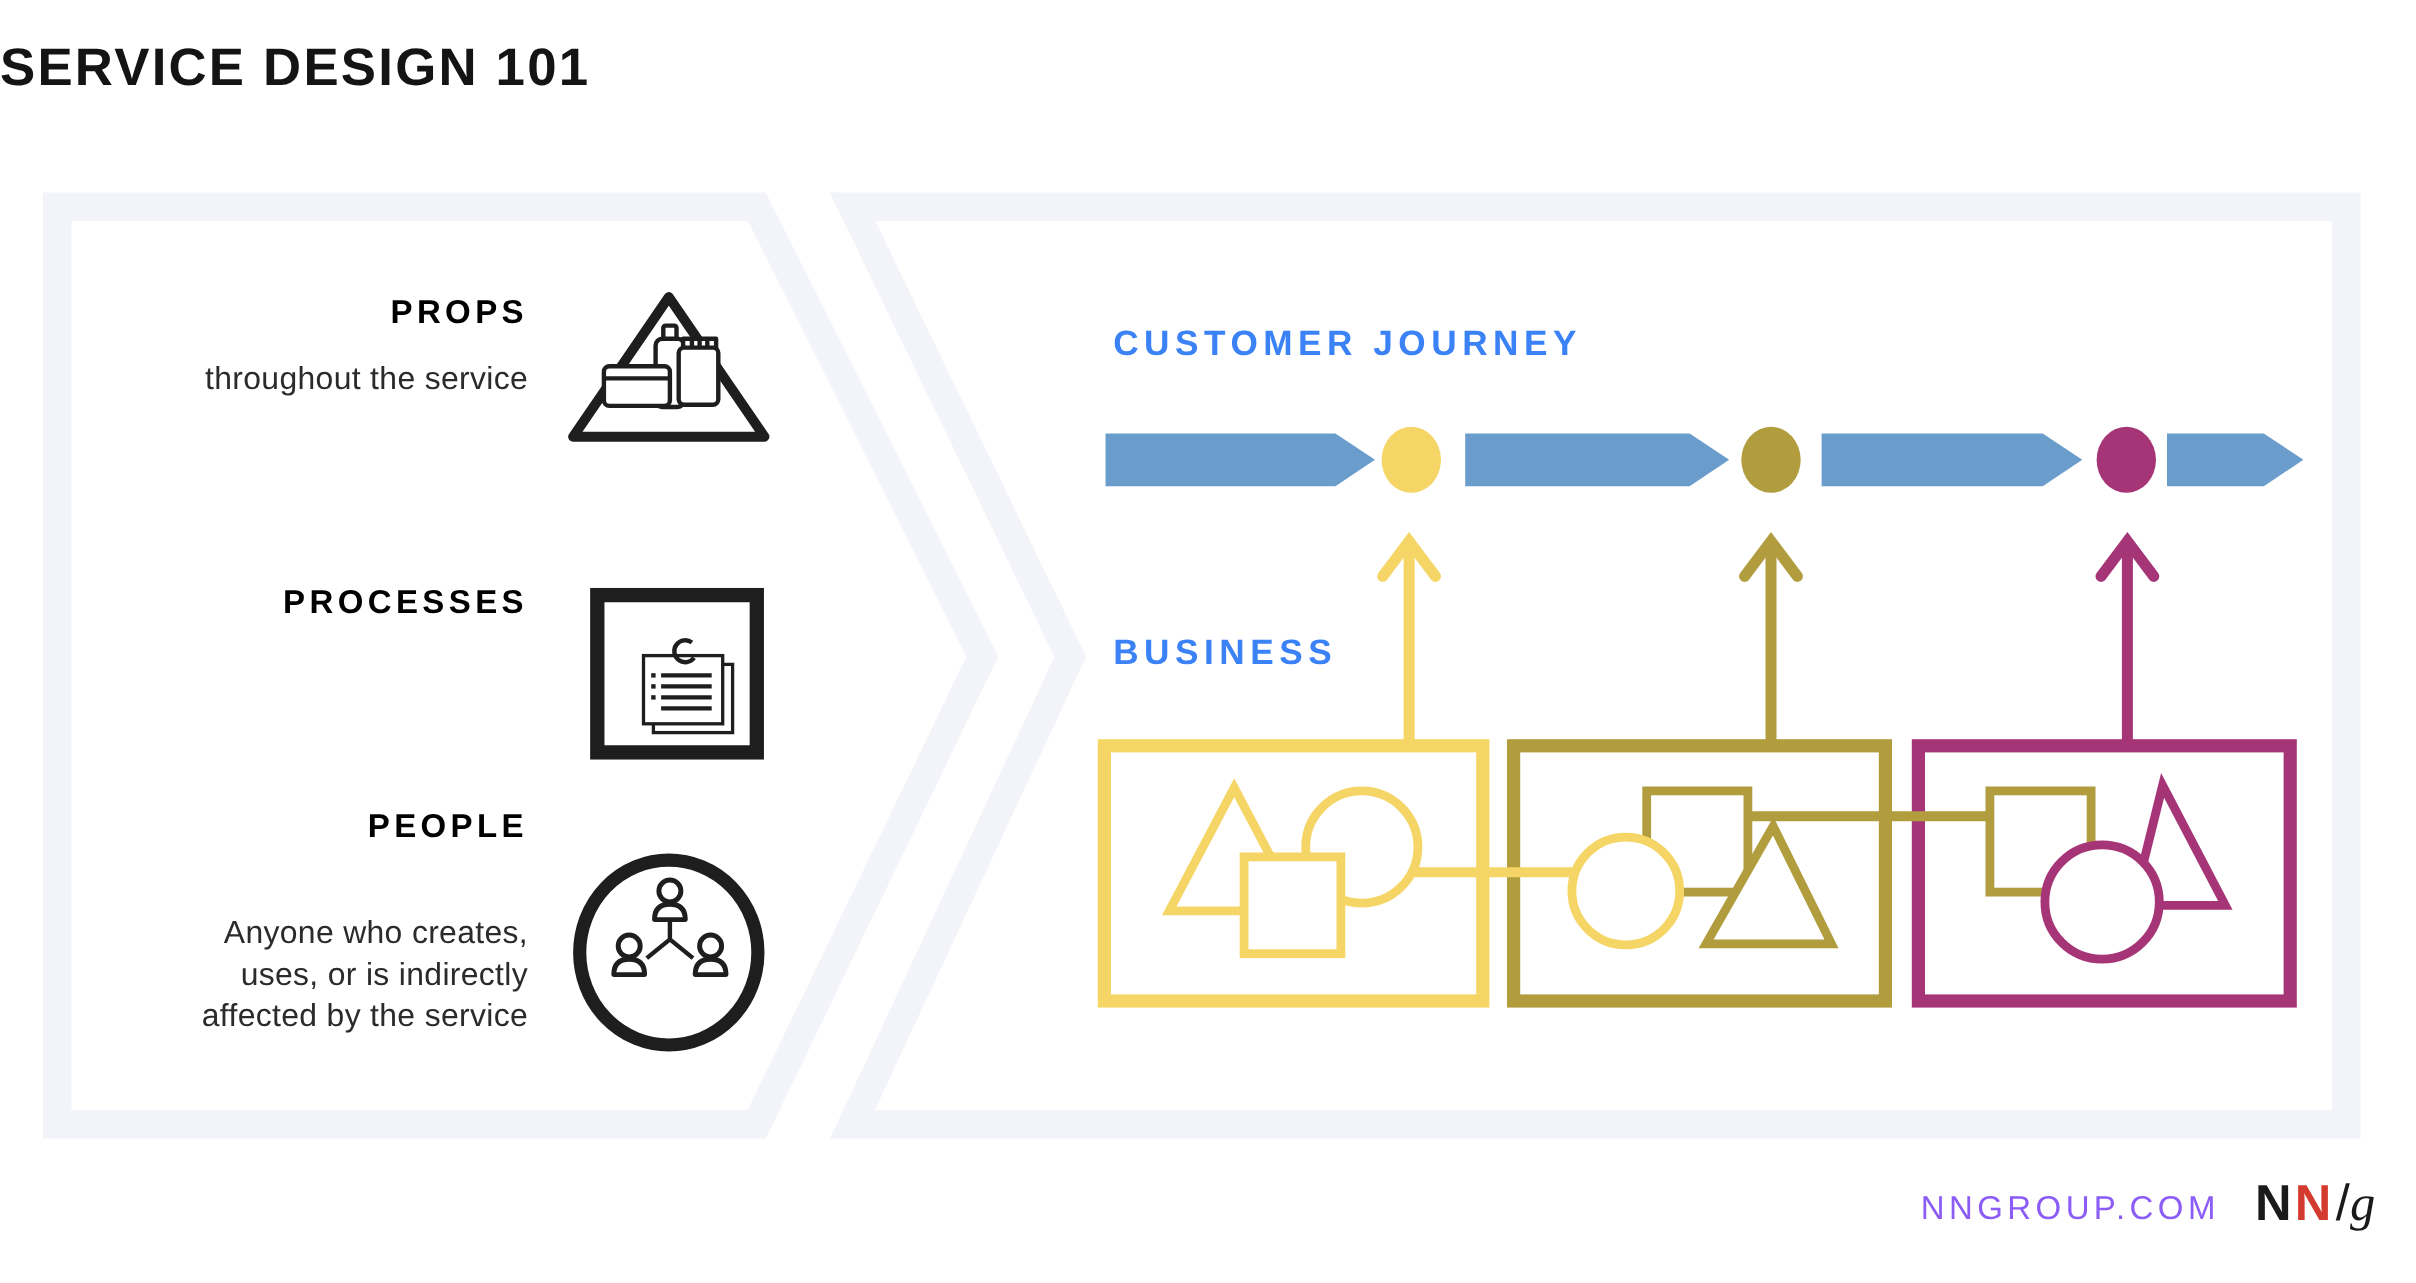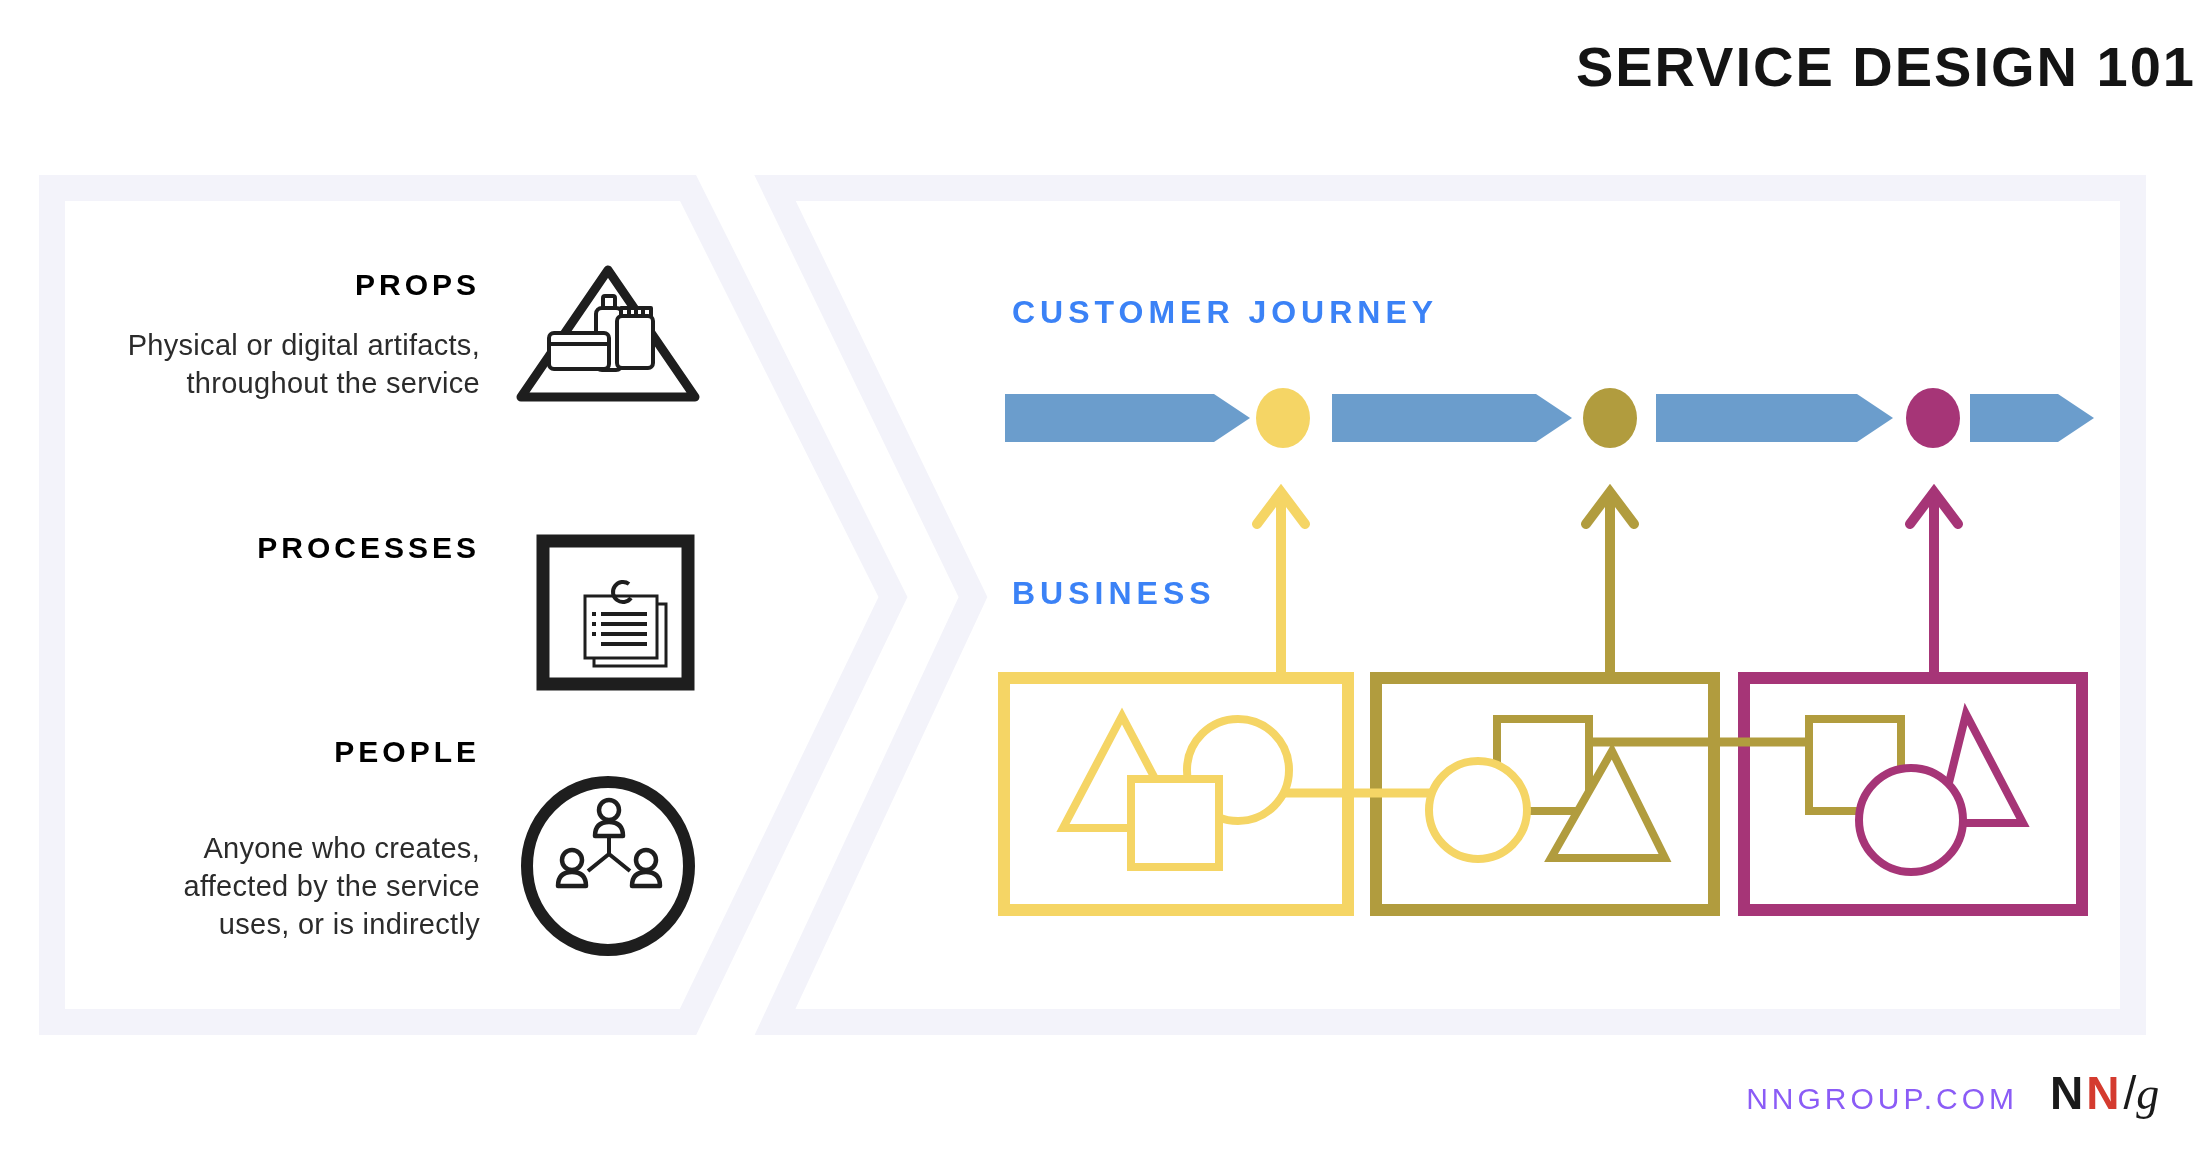--- a/index.html
+++ b/index.html
@@ -8,22 +8,22 @@
     width:2196px;height:1166px;
     background:#ffffff;
     font-family:"Liberation Sans", sans-serif;
     color:#222222;
     overflow:hidden;
   }
   .canvas svg{position:absolute;left:0;top:0;}
   .abs{position:absolute;}
   .page-title{
     left:0;top:34px;width:2196px;
-    text-align:right;
-    font-size:56px;font-weight:800;letter-spacing:2px;
+    text-align:left;
+    font-size:48px;font-weight:800;letter-spacing:2px;
     color:#141414;
   }
   .legend-block{left:40px;width:440px;text-align:right;}
   .legend-label{
     font-size:30px;font-weight:700;letter-spacing:4px;color:#000000;
   }
   .legend-desc{
     font-size:29px;line-height:38px;color:#2b2b2b;letter-spacing:0.3px;
   }
   .legend-desc span{display:block;}
@@ -153,31 +153,30 @@
         <rect x="1809" y="719" width="92" height="92" stroke="#b19c3e"></rect>
         <circle cx="1911" cy="820" r="52" fill="#ffffff" stroke="#a63577"></circle>
       </g>
     </g>
   </svg>
 
   <div class="abs page-title">SERVICE DESIGN 101</div>
 
   <div class="abs legend-block legend-label" style="top:268px;">PROPS</div>
   <div class="abs legend-block legend-desc" style="top:326px;">
-    <span>Physical or digital artifacts,</span>
     <span>throughout the service</span>
   </div>
 
   <div class="abs legend-block legend-label" style="top:531px;">PROCESSES</div>
 
   <div class="abs legend-block legend-label" style="top:735px;">PEOPLE</div>
   <div class="abs legend-block legend-desc" style="top:829px;">
     <span>Anyone who creates,</span>
+    <span>uses, or is indirectly</span>
     <span>affected by the service</span>
-    <span>uses, or is indirectly</span>
   </div>
 
   <div class="abs section-label" style="left:1012px;top:294px;">CUSTOMER JOURNEY</div>
   <div class="abs section-label" style="left:1012px;top:575px;">BUSINESS</div>
 
   <div class="abs site-link">NNGROUP.COM</div>
   <div class="abs nng-logo">
     <span class="logo-n-black">N</span>
     <span class="logo-n-red">N</span>
     <span class="logo-slash">/</span>

